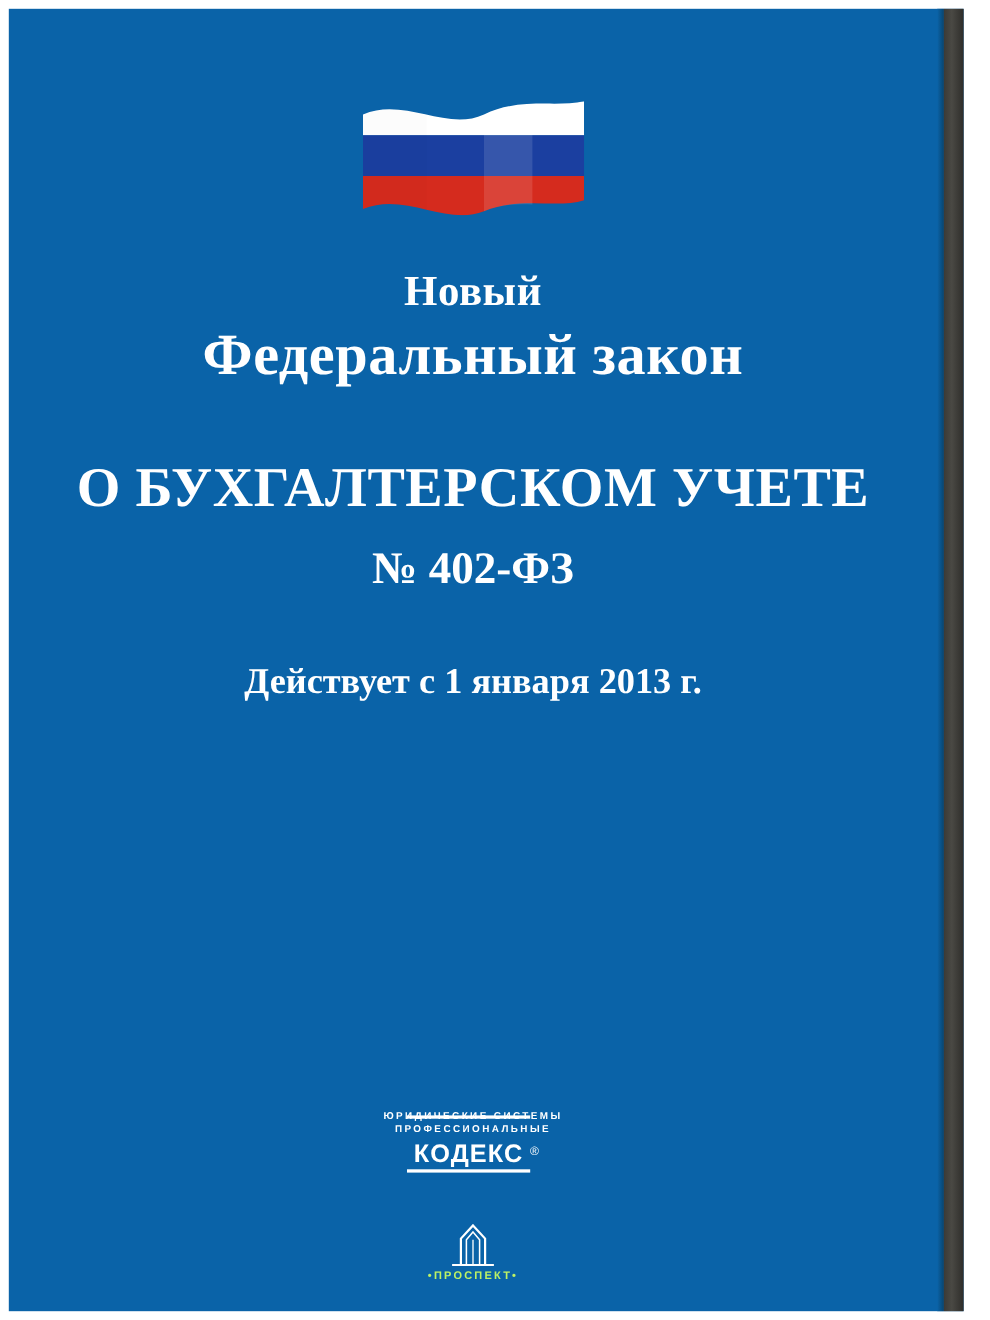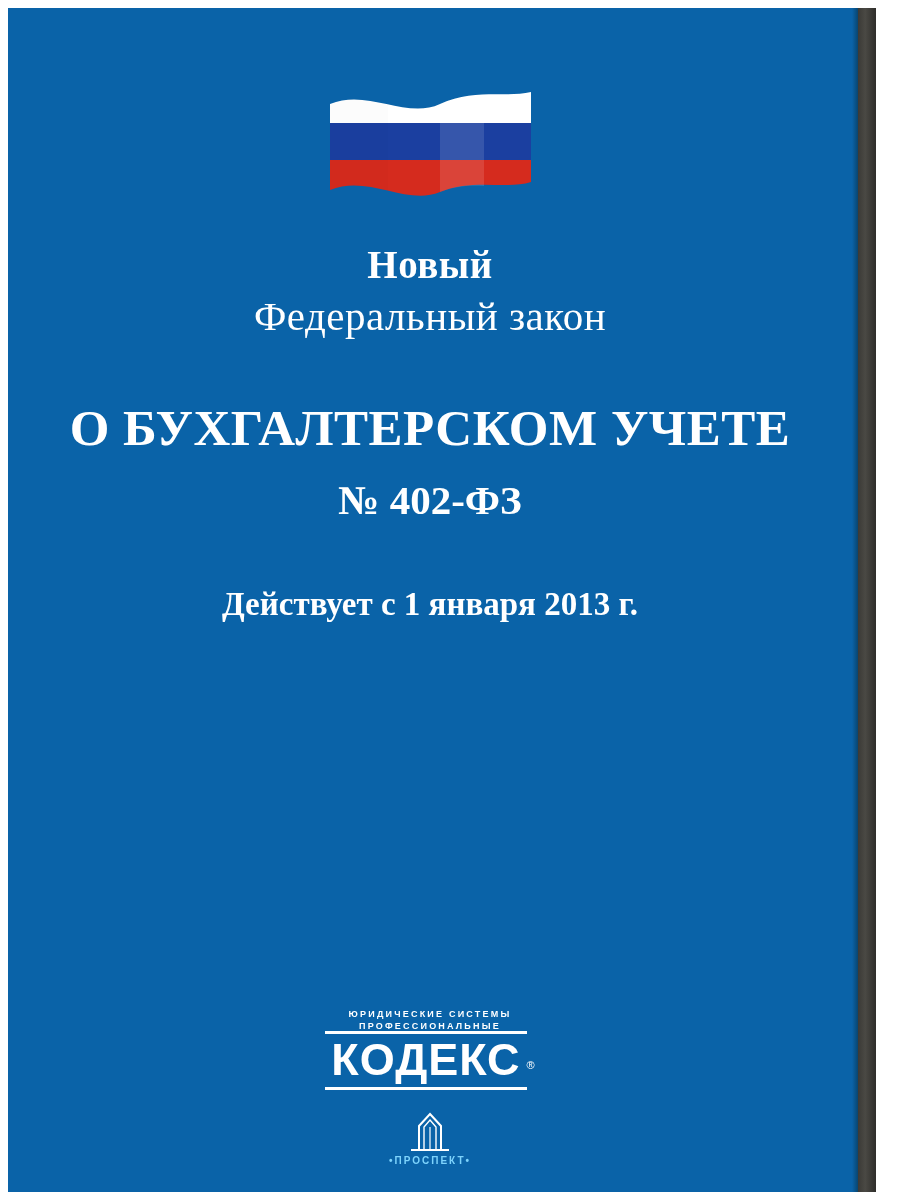--- a/index.html
+++ b/index.html
@@ -73,22 +73,22 @@
     text-align: center;
     color: #ffffff;
   }
   .t-line1 {
     font-size: 39px;
     font-weight: bold;
     line-height: 1.28;
     letter-spacing: 0.5px;
   }
   .t-line2 {
-    font-size: 41px;
-    font-weight: normal;
+    font-size: 53px;
+    font-weight: bold;
     line-height: 1.28;
     letter-spacing: 0.5px;
   }
   .t-main {
     margin-top: 58px;
     font-size: 51px;
     font-weight: bold;
     letter-spacing: 0.5px;
     line-height: 1.1;
     white-space: nowrap;
@@ -121,42 +121,42 @@
     line-height: 1.35;
     text-transform: uppercase;
   }
   .kodeks-main {
     margin-top: 4px;
     display: inline-block;
     position: relative;
   }
   .kodeks-word {
     font-family: "Liberation Sans", sans-serif;
-    font-size: 45px;
+    font-size: 23px;
     font-weight: bold;
     letter-spacing: 1px;
     border-top: 3px solid #ffffff;
     border-bottom: 3px solid #ffffff;
-    padding: 0 6px 2px 6px;
+    padding: 18px 6px 2px 6px;
     line-height: 1.05;
   }
   .kodeks-reg {
     font-family: "Liberation Sans", sans-serif;
     font-size: 11px;
     vertical-align: super;
   }
 
   
   .prospekt {
     position: absolute;
     left: 0;
     right: 24px;
     bottom: 26px;
     text-align: center;
-    color: #7dd3fc;
+    color: #bef264;
   }
   .prospekt-mark {
     width: 58px;
     height: 40px;
     margin: 0 auto 3px auto;
   }
   .prospekt-name {
     font-family: "Liberation Sans", sans-serif;
     font-size: 10px;
     letter-spacing: 2px;

